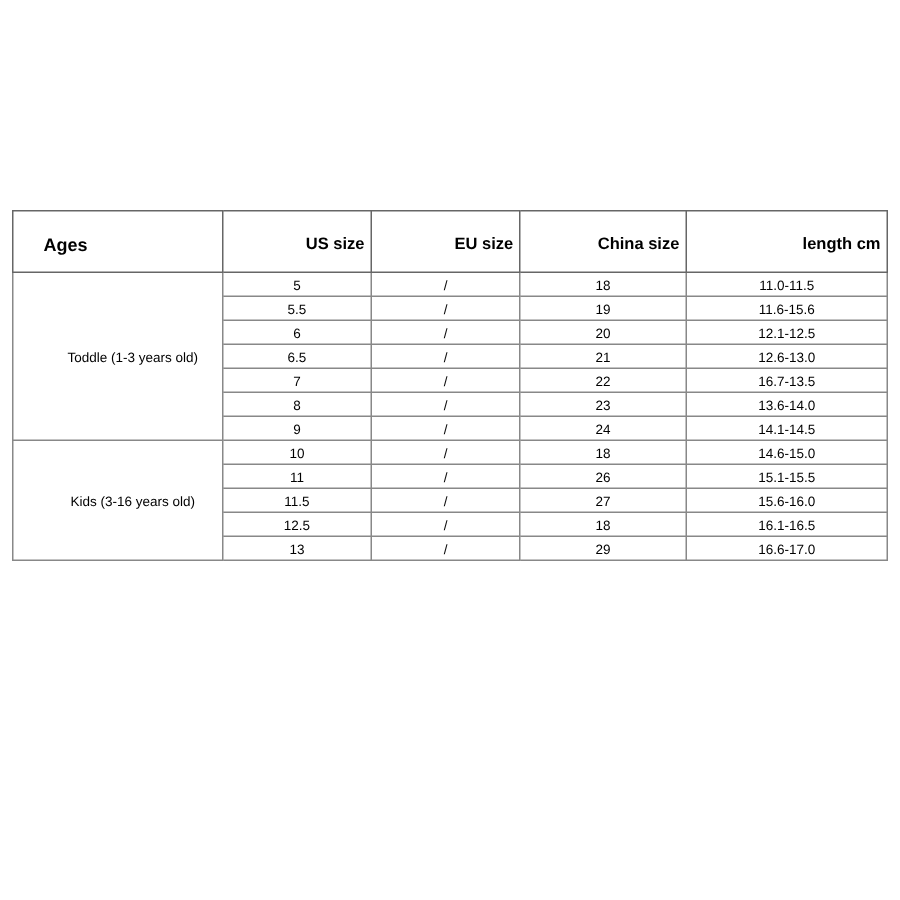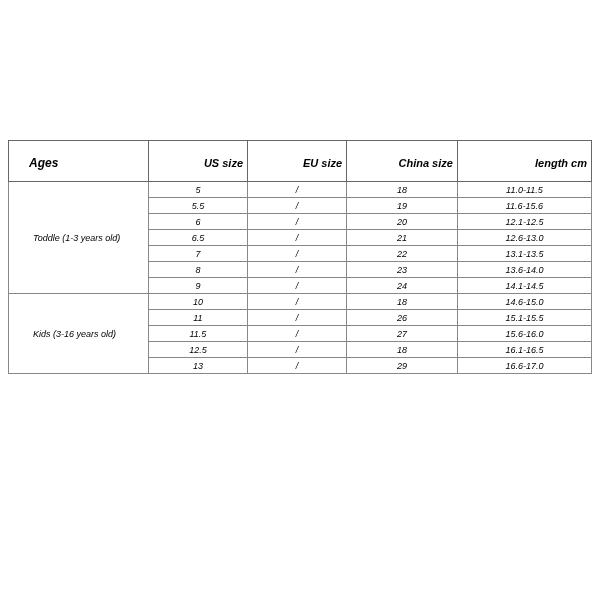--- a/index.html
+++ b/index.html
@@ -13,21 +13,20 @@
   }
   .container {
     padding-top: 140px;
     padding-left: 8px;
     padding-right: 8px;
   }
   table {
     border-collapse: collapse;
     width: 100%;
     font-size: 10px;
-    font-style: italic;
   }
   th {
     font-weight: bold;
     text-align: right;
     padding: 8px 4px 4px 4px;
     border: 1px solid #666;
     font-size: 11px;
     height: 28px;
     vertical-align: middle;
   }
@@ -37,21 +36,21 @@
     font-size: 12px;
   }
   td {
     text-align: center;
     padding: 1px 4px;
     border: 1px solid #888;
     font-size: 9px;
     height: 13px;
   }
   td.group {
-    text-align: left;
+    text-align: center;
     padding-left: 24px;
     vertical-align: middle;
     font-size: 9px;
   }
   .col-ages { width: 24%; }
   .col-us { width: 17%; }
   .col-eu { width: 17%; }
   .col-china { width: 19%; }
   .col-length { width: 23%; }
 </style>
@@ -99,21 +98,21 @@
         <tr>
           <td>6.5</td>
           <td>/</td>
           <td>21</td>
           <td>12.6-13.0</td>
         </tr>
         <tr>
           <td>7</td>
           <td>/</td>
           <td>22</td>
-          <td>13.1-13.5</td>
+          <td>16.7-13.5</td>
         </tr>
         <tr>
           <td>8</td>
           <td>/</td>
           <td>23</td>
           <td>13.6-14.0</td>
         </tr>
         <tr>
           <td>9</td>
           <td>/</td>

